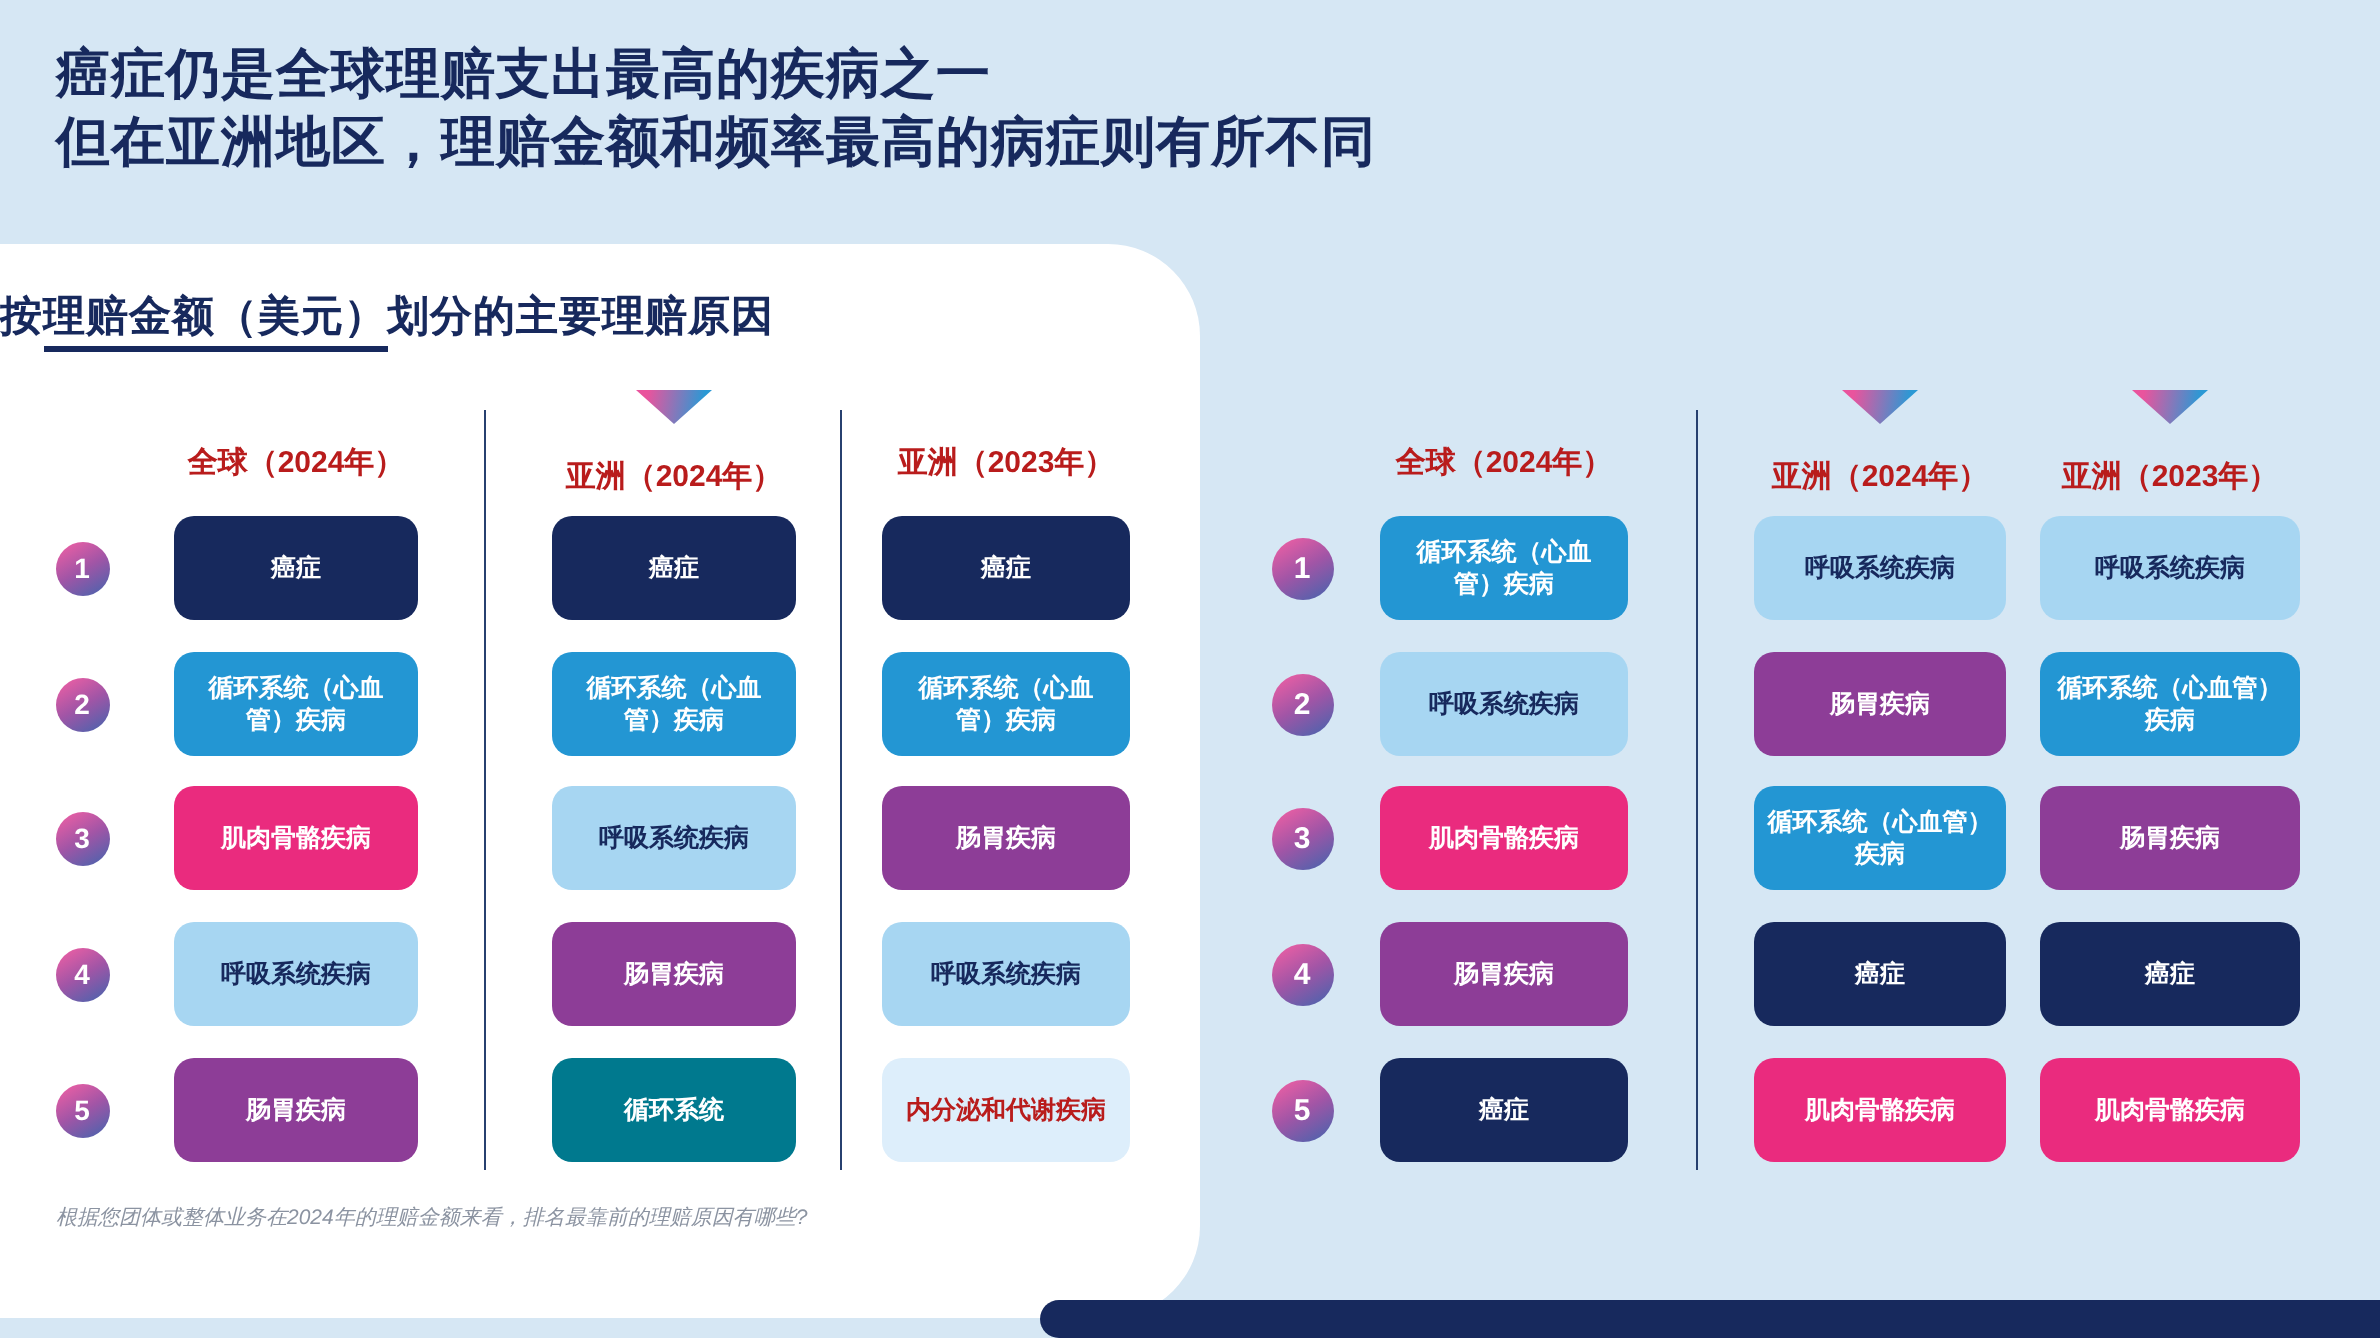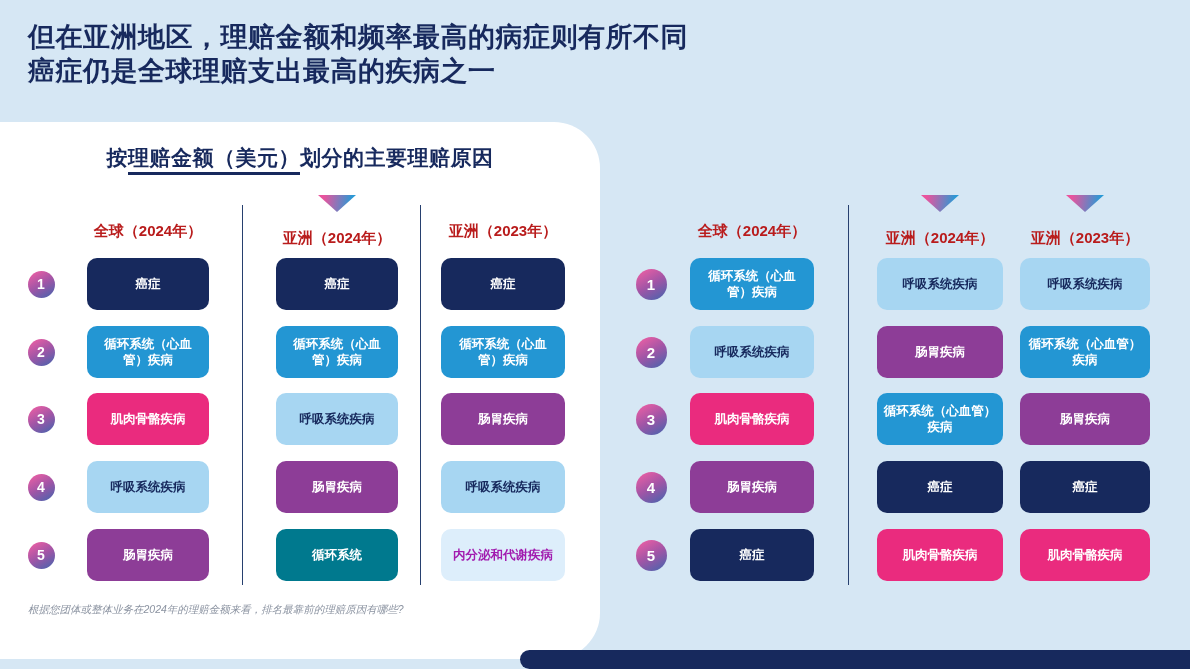--- a/index.html
+++ b/index.html
@@ -37,21 +37,20 @@
     border-radius: 0 46px 46px 0;
   }
   .panel-right {
     left: 620px;
     width: 570px;
   }
 
   .panel-title {
     position: absolute;
     top: 22px;
-    text-align: center;
     color: #17295d;
     font-size: 21px;
     font-weight: 700;
     letter-spacing: 0.5px;
   }
   .underlined {
     border-bottom: 3px solid #17295d;
     padding-bottom: 3px;
   }
 
@@ -119,22 +118,22 @@
     background: #17295d;
     border-radius: 10px 0 0 10px;
   }
 </style>
 </head>
 <body>
 
 <div class="page">
 
   <header class="hdr">
+    <div>癌症仍是全球理赔支出最高的疾病之一</div>
     <div>但在亚洲地区，理赔金额和频率最高的病症则有所不同</div>
-    <div>癌症仍是全球理赔支出最高的疾病之一</div>
   </header>
 
   <section class="panel panel-left">
       <div class="panel-title" style="left: 0px; width: 600px;"><span>按</span><span class="underlined">理赔金额（美元）</span><span>划分的主要理赔原因</span></div>
       <div class="rank" style="left: 27.5px; top: 148.5px; width: 27px; height: 27px; font-size: 14px;">1</div>
       <div class="rank" style="left: 27.5px; top: 216.5px; width: 27px; height: 27px; font-size: 14px;">2</div>
       <div class="rank" style="left: 27.5px; top: 283.5px; width: 27px; height: 27px; font-size: 14px;">3</div>
       <div class="rank" style="left: 27.5px; top: 351.5px; width: 27px; height: 27px; font-size: 14px;">4</div>
       <div class="rank" style="left: 27.5px; top: 419.5px; width: 27px; height: 27px; font-size: 14px;">5</div>
       <div class="divider" style="left: 242px; top: 83px; height: 380px;"></div>
@@ -150,21 +149,21 @@
       <div class="box" style="left: 276px; top: 136px; width: 122px; background: rgb(23, 41, 93); color: rgb(255, 255, 255);">癌症</div>
       <div class="box" style="left: 276px; top: 204px; width: 122px; background: rgb(35, 150, 211); color: rgb(255, 255, 255);">循环系统（心血管）疾病</div>
       <div class="box" style="left: 276px; top: 271px; width: 122px; background: rgb(167, 214, 242); color: rgb(23, 41, 93);">呼吸系统疾病</div>
       <div class="box" style="left: 276px; top: 339px; width: 122px; background: rgb(141, 61, 151); color: rgb(255, 255, 255);">肠胃疾病</div>
       <div class="box" style="left: 276px; top: 407px; width: 122px; background: rgb(0, 121, 142); color: rgb(255, 255, 255);">循环系统</div>
       <div class="col-header" style="left: 429px; width: 148px; top: 100px;">亚洲（2023年）</div>
       <div class="box" style="left: 441px; top: 136px; width: 124px; background: rgb(23, 41, 93); color: rgb(255, 255, 255);">癌症</div>
       <div class="box" style="left: 441px; top: 204px; width: 124px; background: rgb(35, 150, 211); color: rgb(255, 255, 255);">循环系统（心血管）疾病</div>
       <div class="box" style="left: 441px; top: 271px; width: 124px; background: rgb(141, 61, 151); color: rgb(255, 255, 255);">肠胃疾病</div>
       <div class="box" style="left: 441px; top: 339px; width: 124px; background: rgb(167, 214, 242); color: rgb(23, 41, 93);">呼吸系统疾病</div>
-      <div class="box" style="left: 441px; top: 407px; width: 124px; background: rgb(221, 238, 251); color: #a21caf;">内分泌和代谢疾病</div>
+      <div class="box" style="left: 441px; top: 407px; width: 124px; background: rgb(221, 238, 251); color: #b91c1c;">内分泌和代谢疾病</div>
       <div class="footnote" style="left: 28px; top: 480px; width: 470px; font-style: italic;">根据您团体或整体业务在2024年的理赔金额来看，排名最靠前的理赔原因有哪些?</div>
     </section>
 
   <section class="panel panel-right">
       <div class="rank" style="left: 15.5px; top: 146.5px; width: 31px; height: 31px; font-size: 15px;">1</div>
       <div class="rank" style="left: 15.5px; top: 214.5px; width: 31px; height: 31px; font-size: 15px;">2</div>
       <div class="rank" style="left: 15.5px; top: 281.5px; width: 31px; height: 31px; font-size: 15px;">3</div>
       <div class="rank" style="left: 15.5px; top: 349.5px; width: 31px; height: 31px; font-size: 15px;">4</div>
       <div class="rank" style="left: 15.5px; top: 417.5px; width: 31px; height: 31px; font-size: 15px;">5</div>
       <div class="divider" style="left: 228px; top: 83px; height: 380px;"></div>

